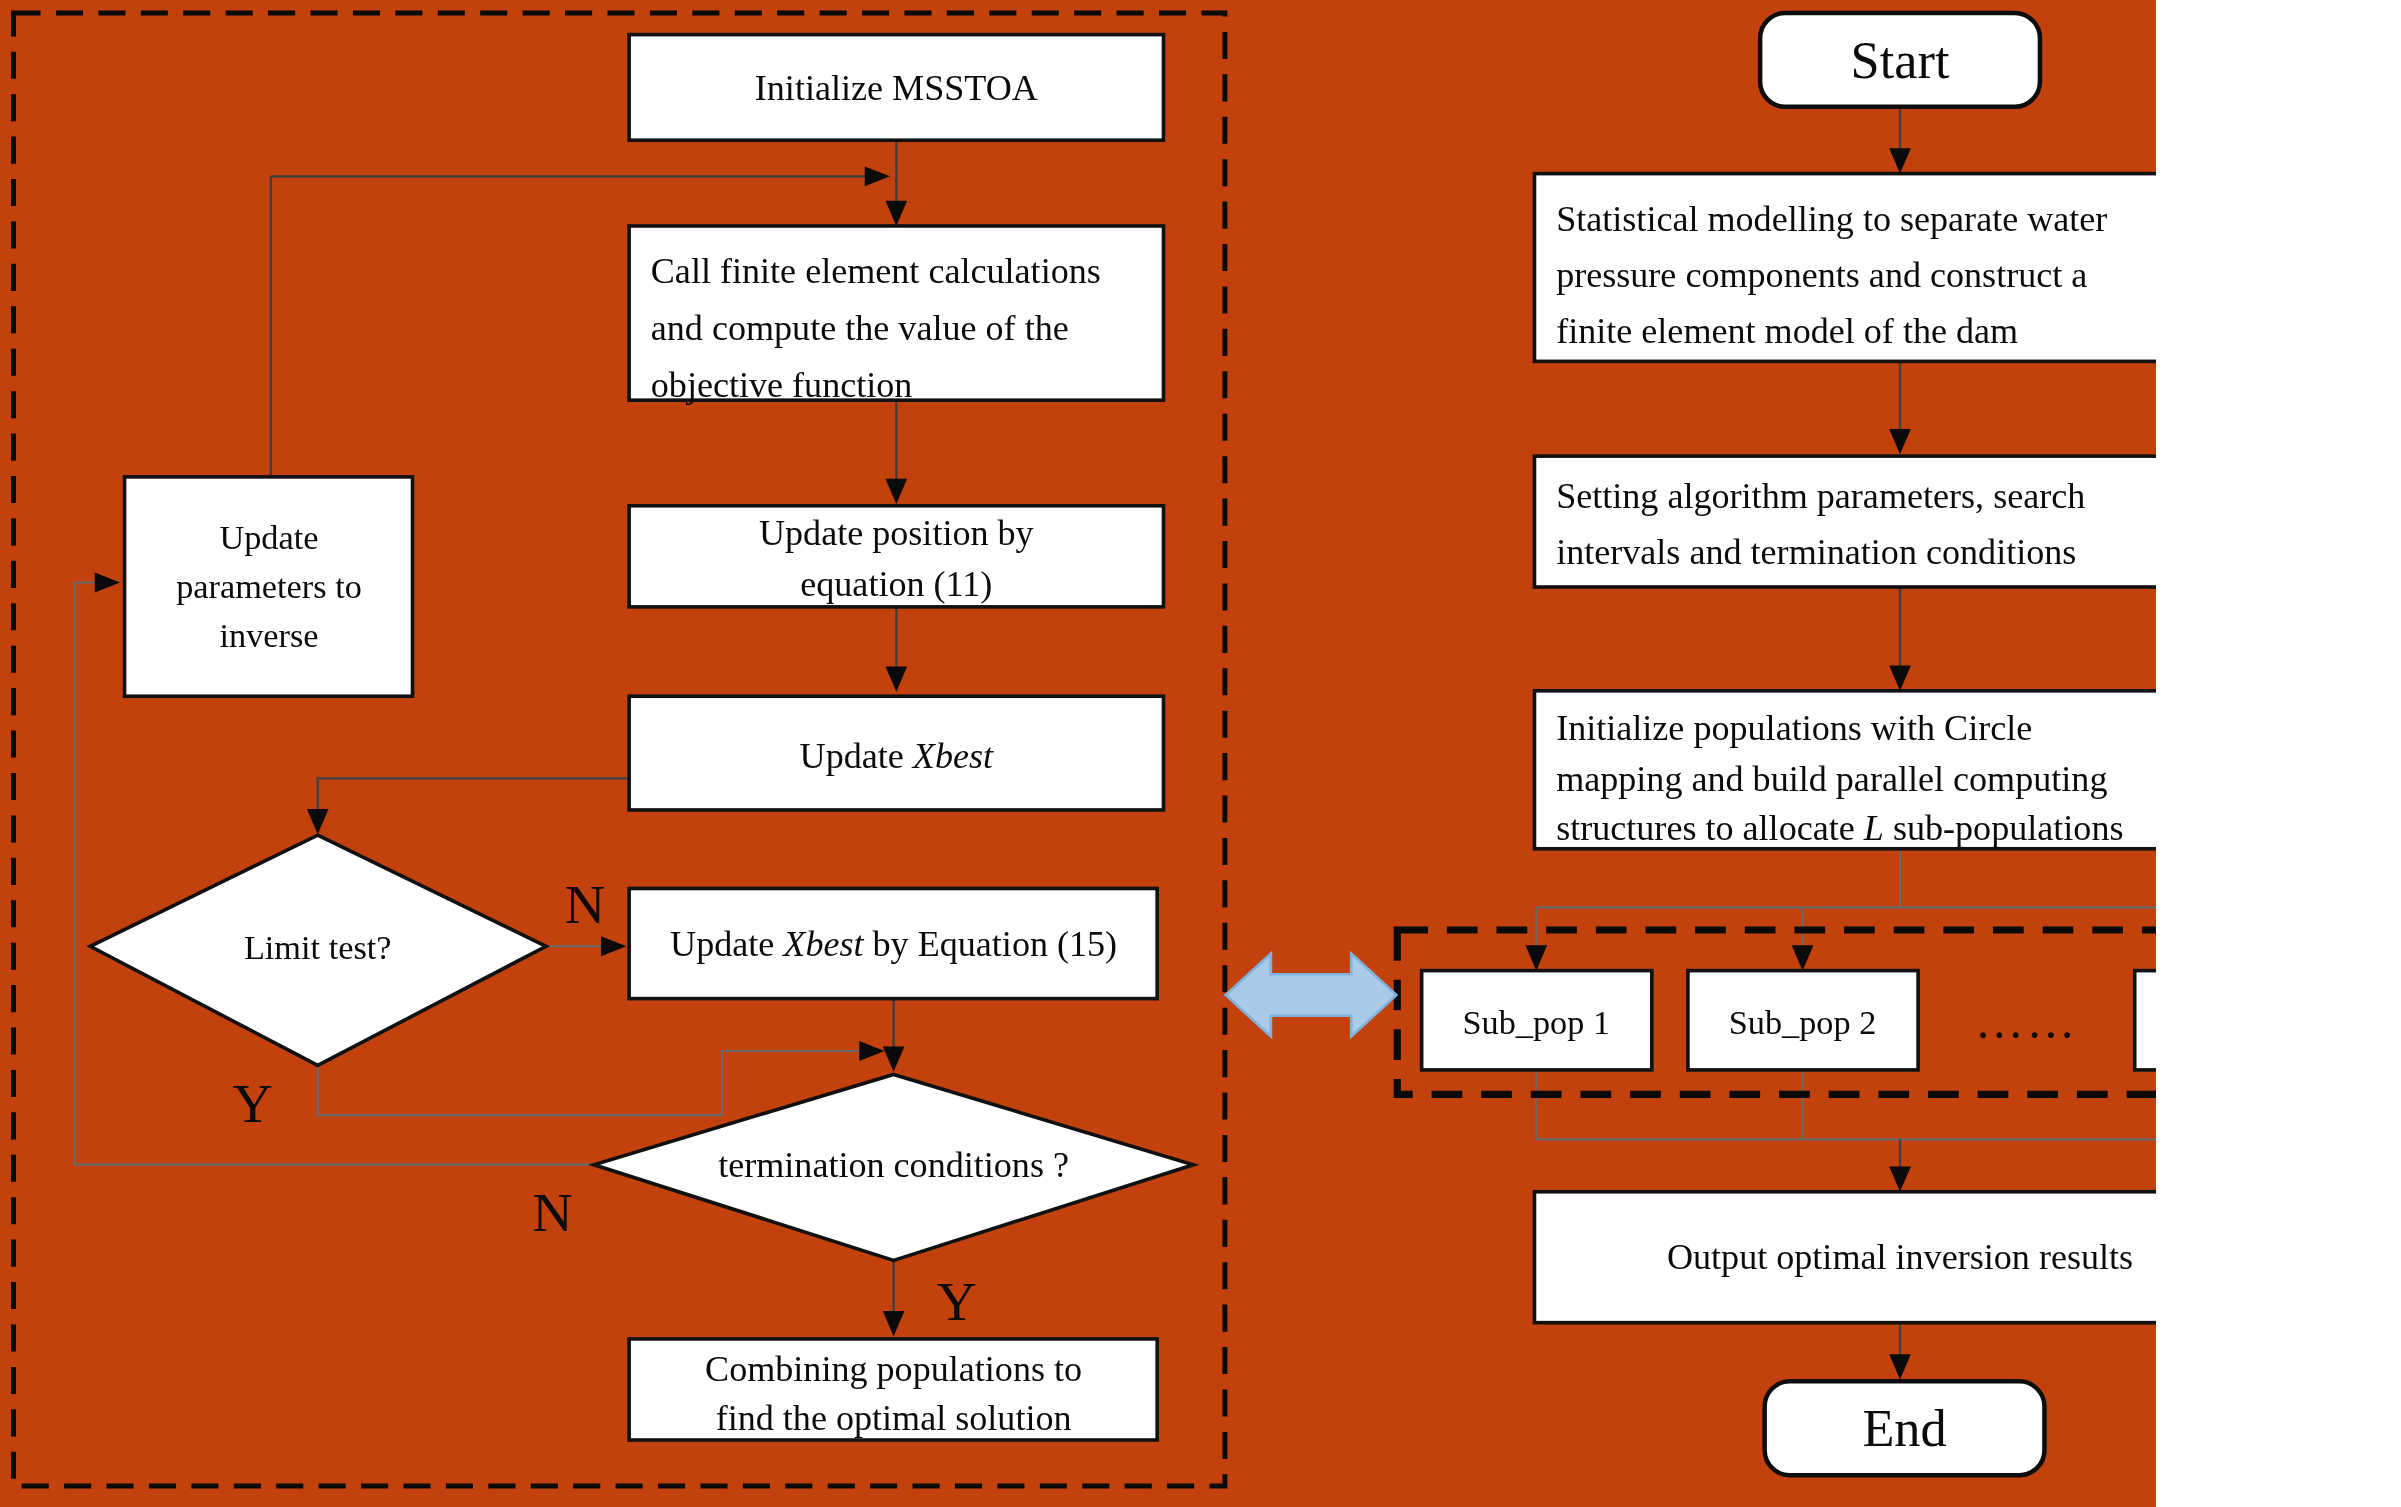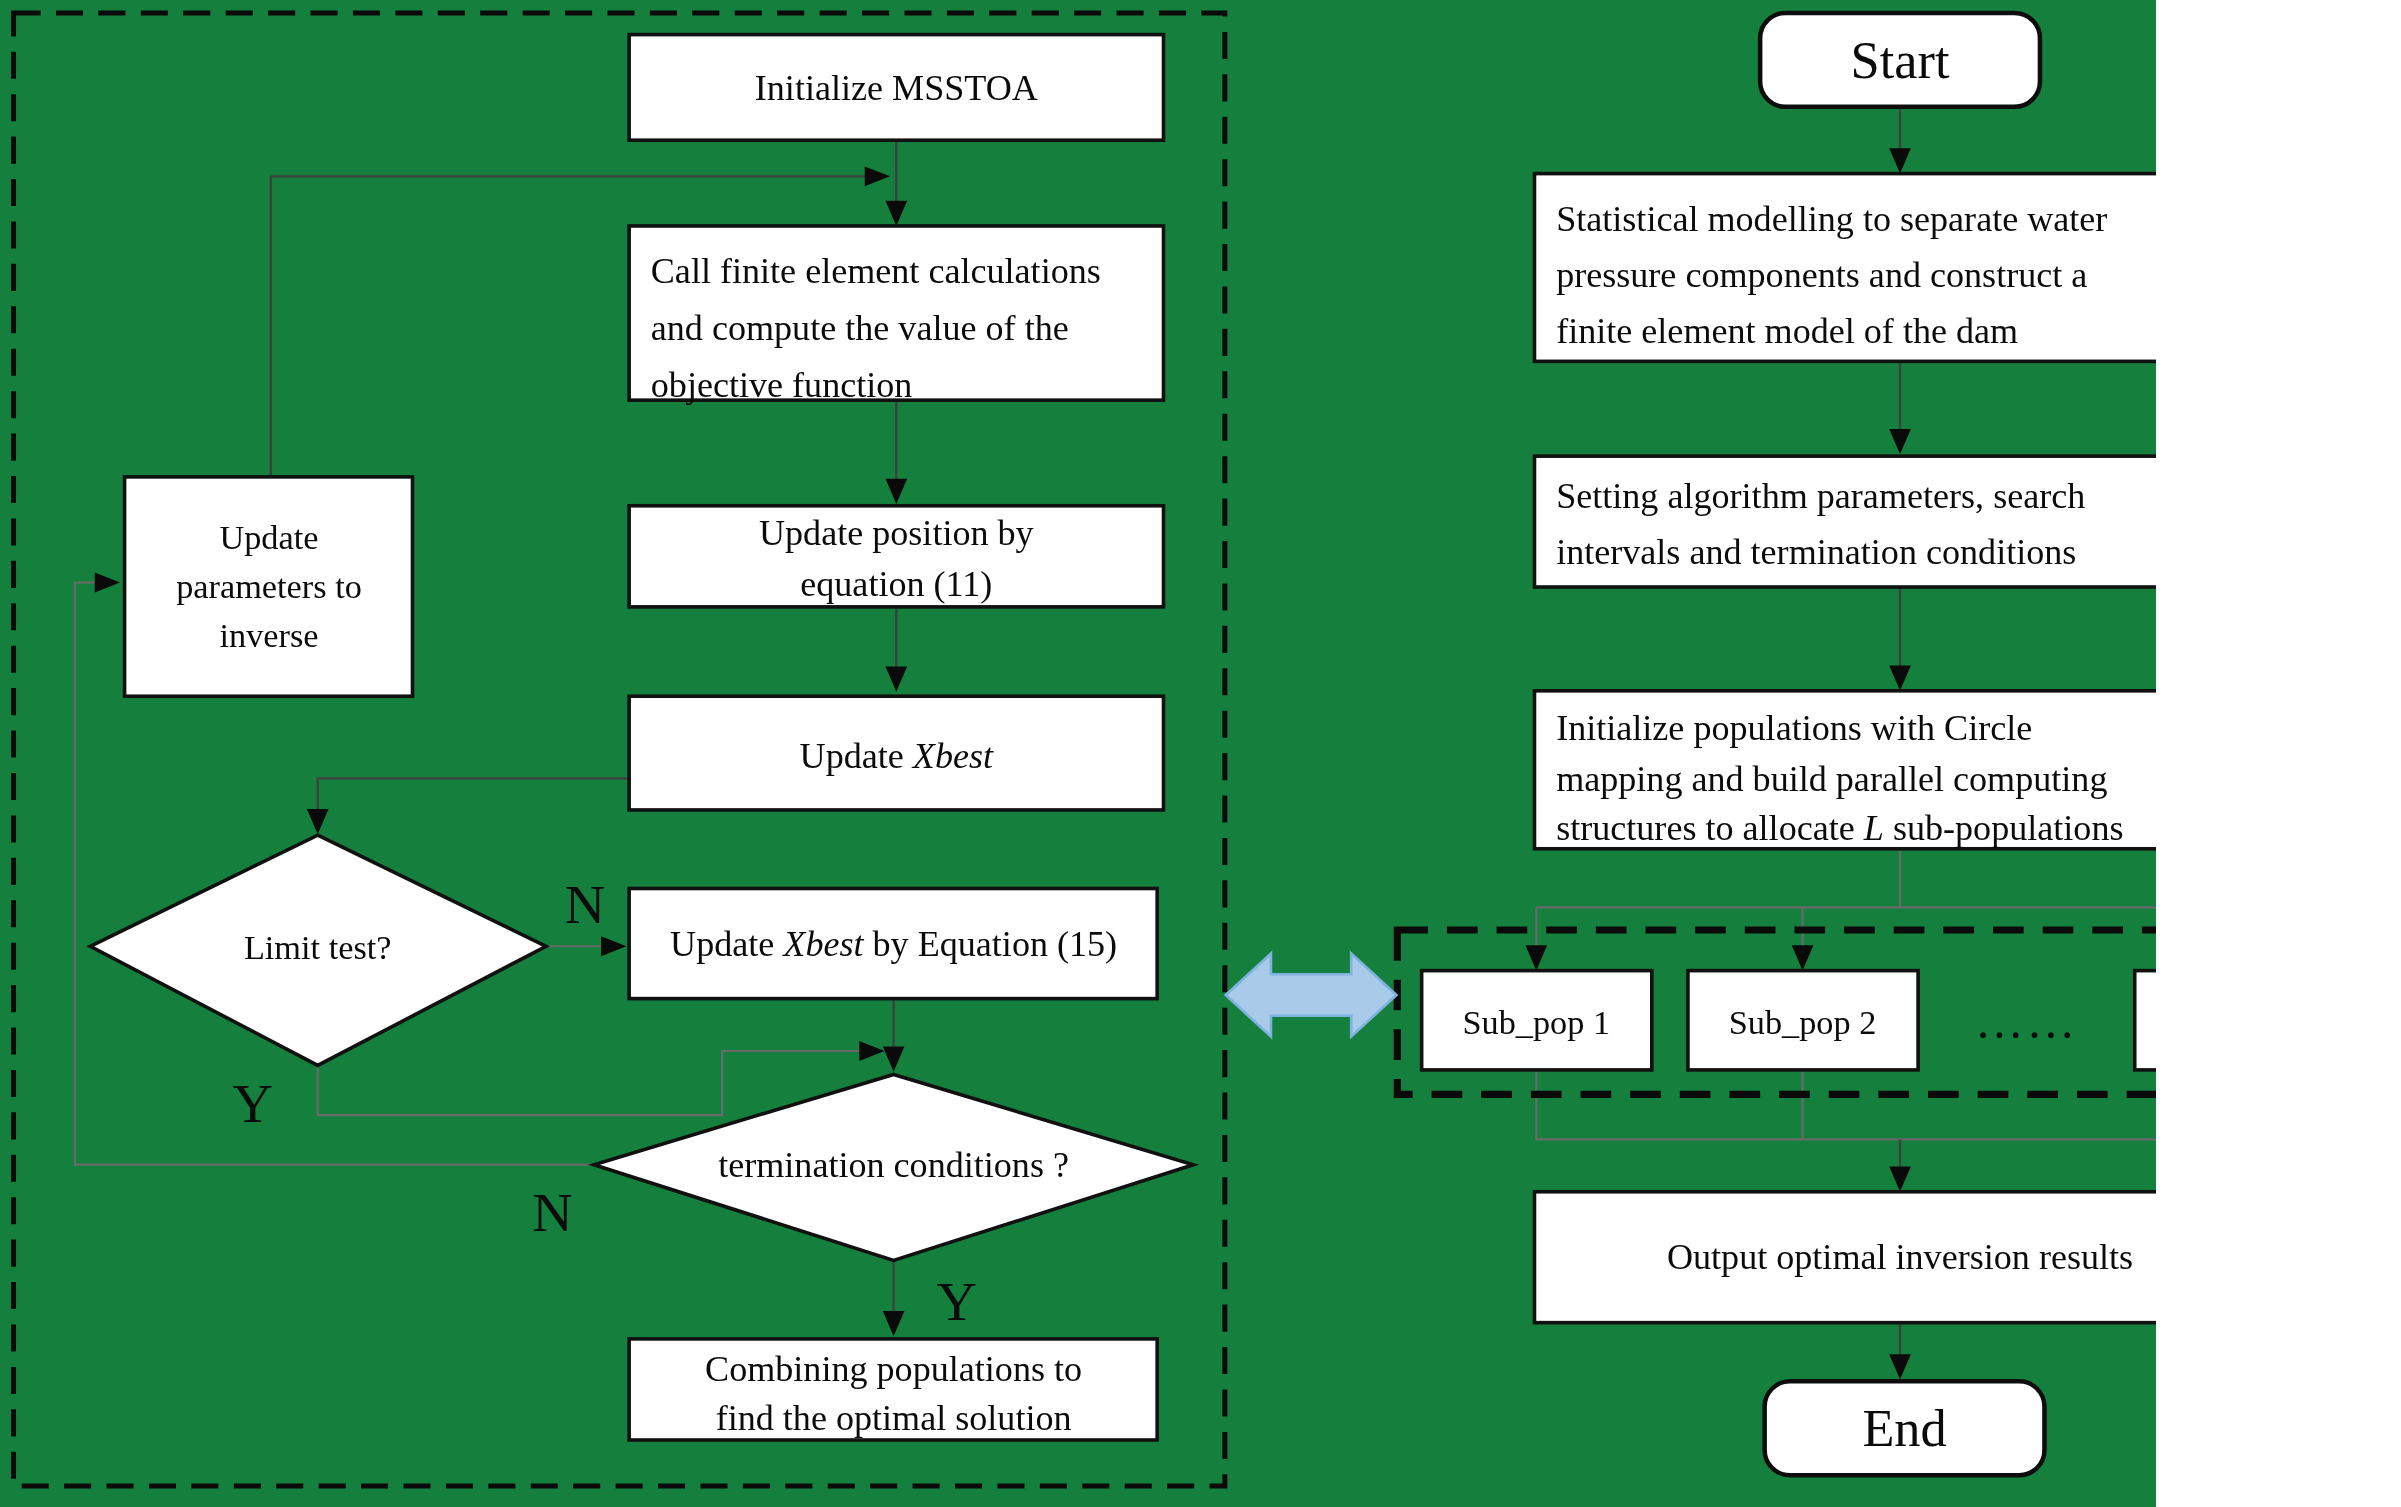--- a/index.html
+++ b/index.html
@@ -1,16 +1,16 @@
 <!DOCTYPE html>
 <html style="font-size:14.4px"><head>
 <meta charset="utf-8">
 <style>
   html,body{margin:0;padding:0;background:#ffffff;}
-  .stage{position:relative;width:2156px;height:1508px;background:#15803d;overflow:hidden;}
+  .stage{position:relative;width:2156px;height:1508px;background:#c2410c;overflow:hidden;}
   svg{position:absolute;left:0;top:0;}
   svg text{font-family:"Liberation Serif","DejaVu Serif",serif;fill:#0b0b0b;}
   .boxline{fill:#ffffff;stroke:#111111;stroke-width:4;}
   .roundterm{fill:#ffffff;stroke:#0d0d0d;stroke-width:5;}
   .conn{fill:none;stroke:#3f3f3f;stroke-width:2.6;}
   .conn-thin{fill:none;stroke:#6a6a6a;stroke-width:2.4;}
   .head{fill:#0a0a0a;stroke:none;}
   .dashframe{fill:none;stroke:#0a0a0a;stroke-width:5.5;stroke-dasharray:30 17;}
   .dashsub{fill:none;stroke:#0a0a0a;stroke-width:8;stroke-dasharray:34 21;}
   .t38{font-size:38px;}

